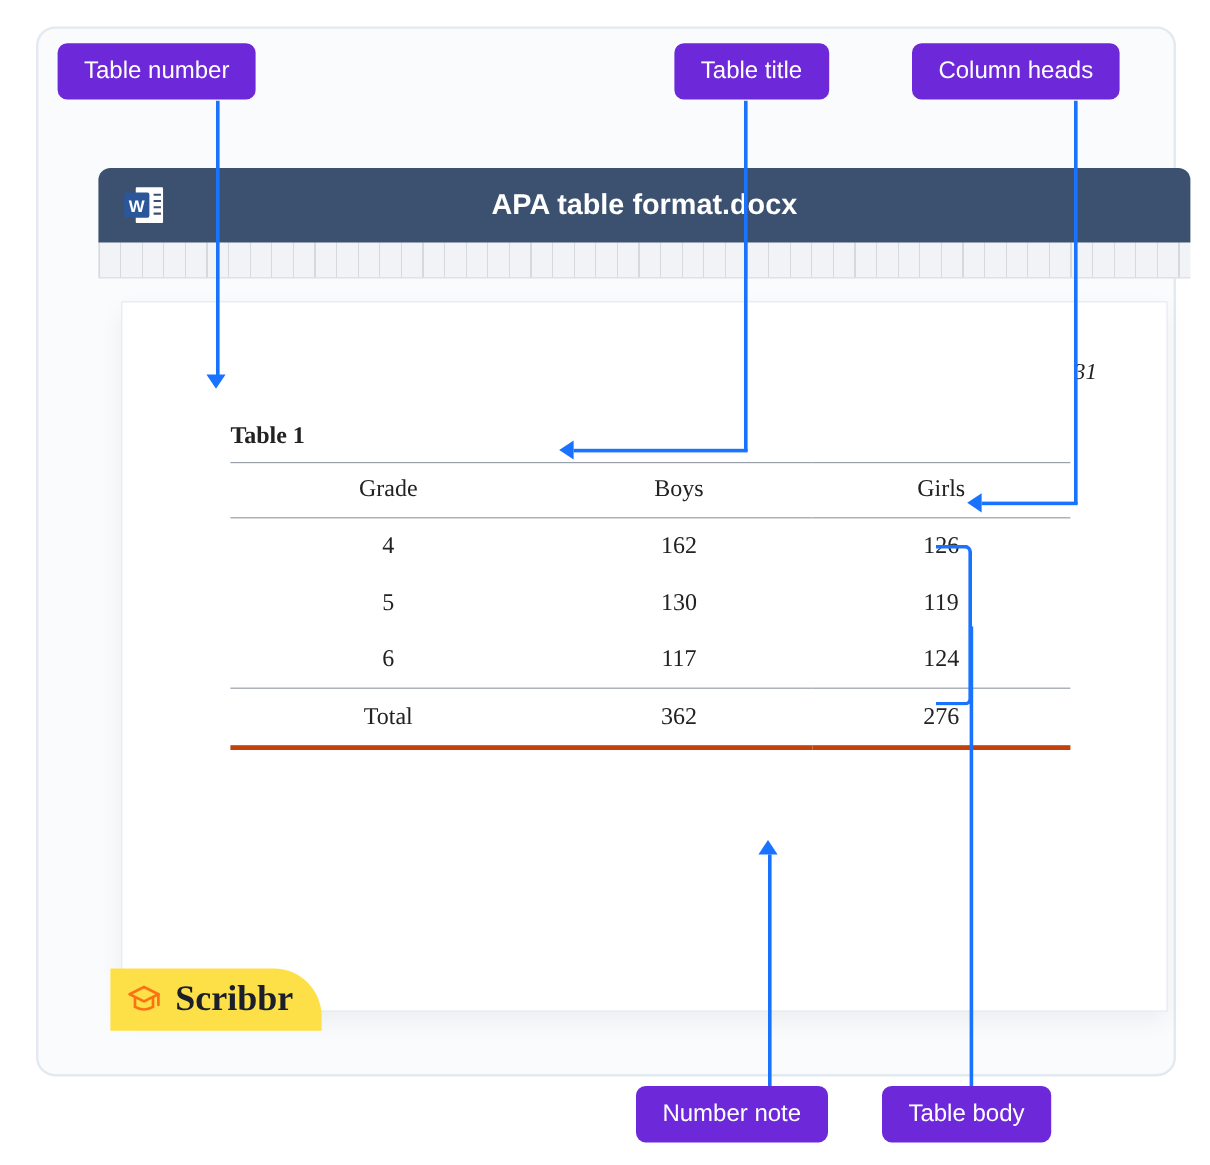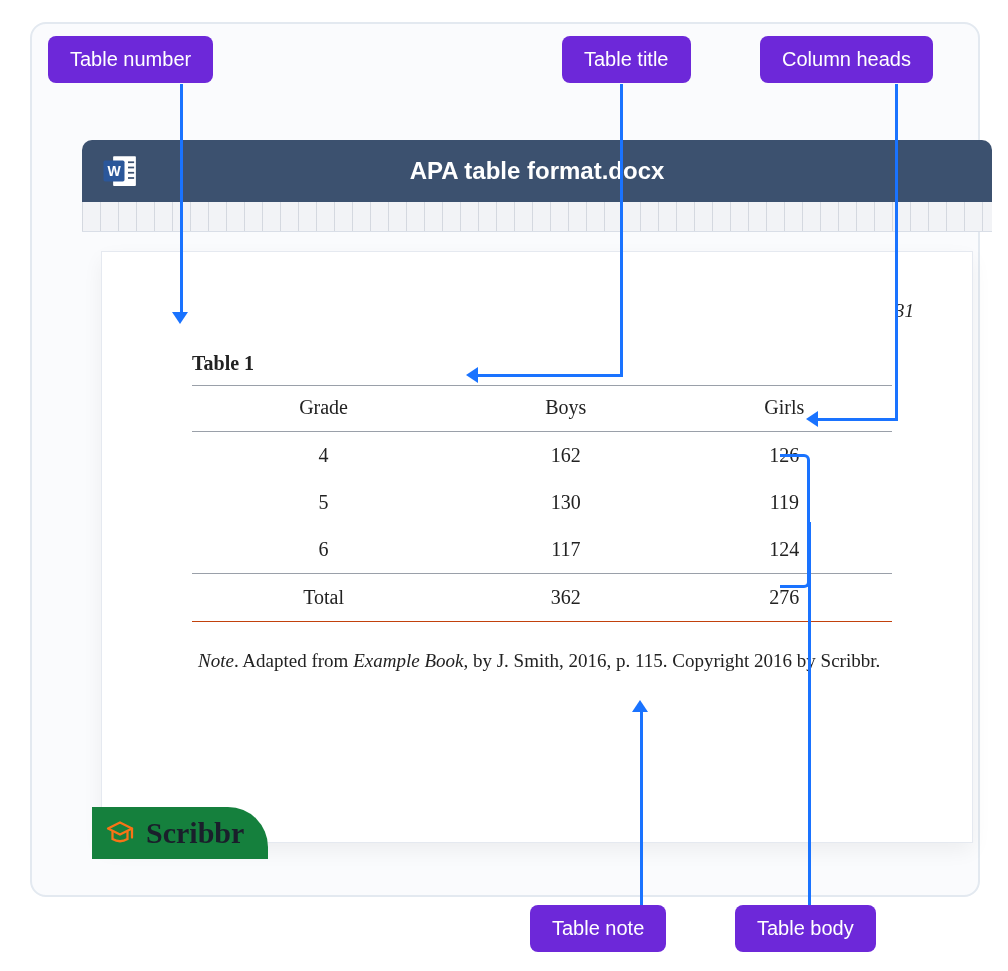--- a/index.html
+++ b/index.html
@@ -115,38 +115,38 @@
     border-top: 1px solid #9aa0a9;
     border-bottom: 1px solid #9aa0a9;
     text-align: center;
   }
   table.data td {
     padding: 12px 0;
     text-align: center;
   }
   table.data .total-row td {
     border-top: 1px solid #9aa0a9;
-    border-bottom: 1px solid #c2410c;
+    border-bottom: 4px solid #c2410c;
   }
   .note {
     margin-top: 28px;
     font-size: 19px;
     text-align: left;
     padding-left: 6px;
   }
   .note .note-label { font-style: italic; }
   .note .book-title { font-style: italic; }
   .logo {
     position: absolute;
     left: 60px;
     bottom: 36px;
     display: flex;
     align-items: center;
     z-index: 10;
-    background: #15803d;
+    background: #fde047;
     padding: 8px 24px 8px 10px;
     border-radius: 0 40px 0 0;
   }
   .logo svg { width: 36px; height: 36px; margin-right: 8px; }
   .logo .brand { font-family: Georgia, serif; font-size: 30px; font-weight: 700; color: #1a1f2b; }
   .arrow-line {
     position: absolute;
     background: #1a73ff;
     z-index: 15;
   }
@@ -223,37 +223,34 @@
             <td>124</td>
           </tr>
           <tr class="total-row">
             <td>Total</td>
             <td>362</td>
             <td>276</td>
           </tr>
         </tbody>
       </table>
 
-      <div class="note">
-        <span class="note-label">Note</span><span>. Adapted from </span><span class="book-title">Example Book</span><span>, by J. Smith, 2016, p. 115. Copyright 2016 by Scribbr.</span>
-      </div>
     </div>
   </div>
 
   <div class="logo">
     <svg viewBox="0 0 48 48">
       <path d="M8 18 L24 10 L40 18 L24 26 Z" fill="none" stroke="#f97316" stroke-width="3" stroke-linejoin="round"></path>
       <path d="M14 22 L14 32 Q24 38 34 32 L34 22" fill="none" stroke="#f97316" stroke-width="3" stroke-linecap="round"></path>
       <line x1="40" y1="18" x2="40" y2="30" stroke="#f97316" stroke-width="3" stroke-linecap="round"></line>
     </svg>
     <span class="brand">Scribbr</span>
   </div>
 </div>
 
-<div class="tag" style="left:530px; top:905px;">Table note</div>
+<div class="tag" style="left:530px; top:905px;">Number note</div>
 <div class="tag" style="left:735px; top:905px;">Table body</div>
 
 <div class="arrow-line" style="left:180px; top:84px; width:3px; height:230px;"></div>
 <div class="arrow-head arrow-down" style="left:172px; top:312px;"></div>
 
 <div class="arrow-line" style="left:620px; top:84px; width:3px; height:292px;"></div>
 <div class="arrow-line" style="left:478px; top:374px; width:145px; height:3px;"></div>
 <div class="arrow-head arrow-left" style="left:466px; top:367px;"></div>
 
 <div class="arrow-line" style="left:895px; top:84px; width:3px; height:336px;"></div>

